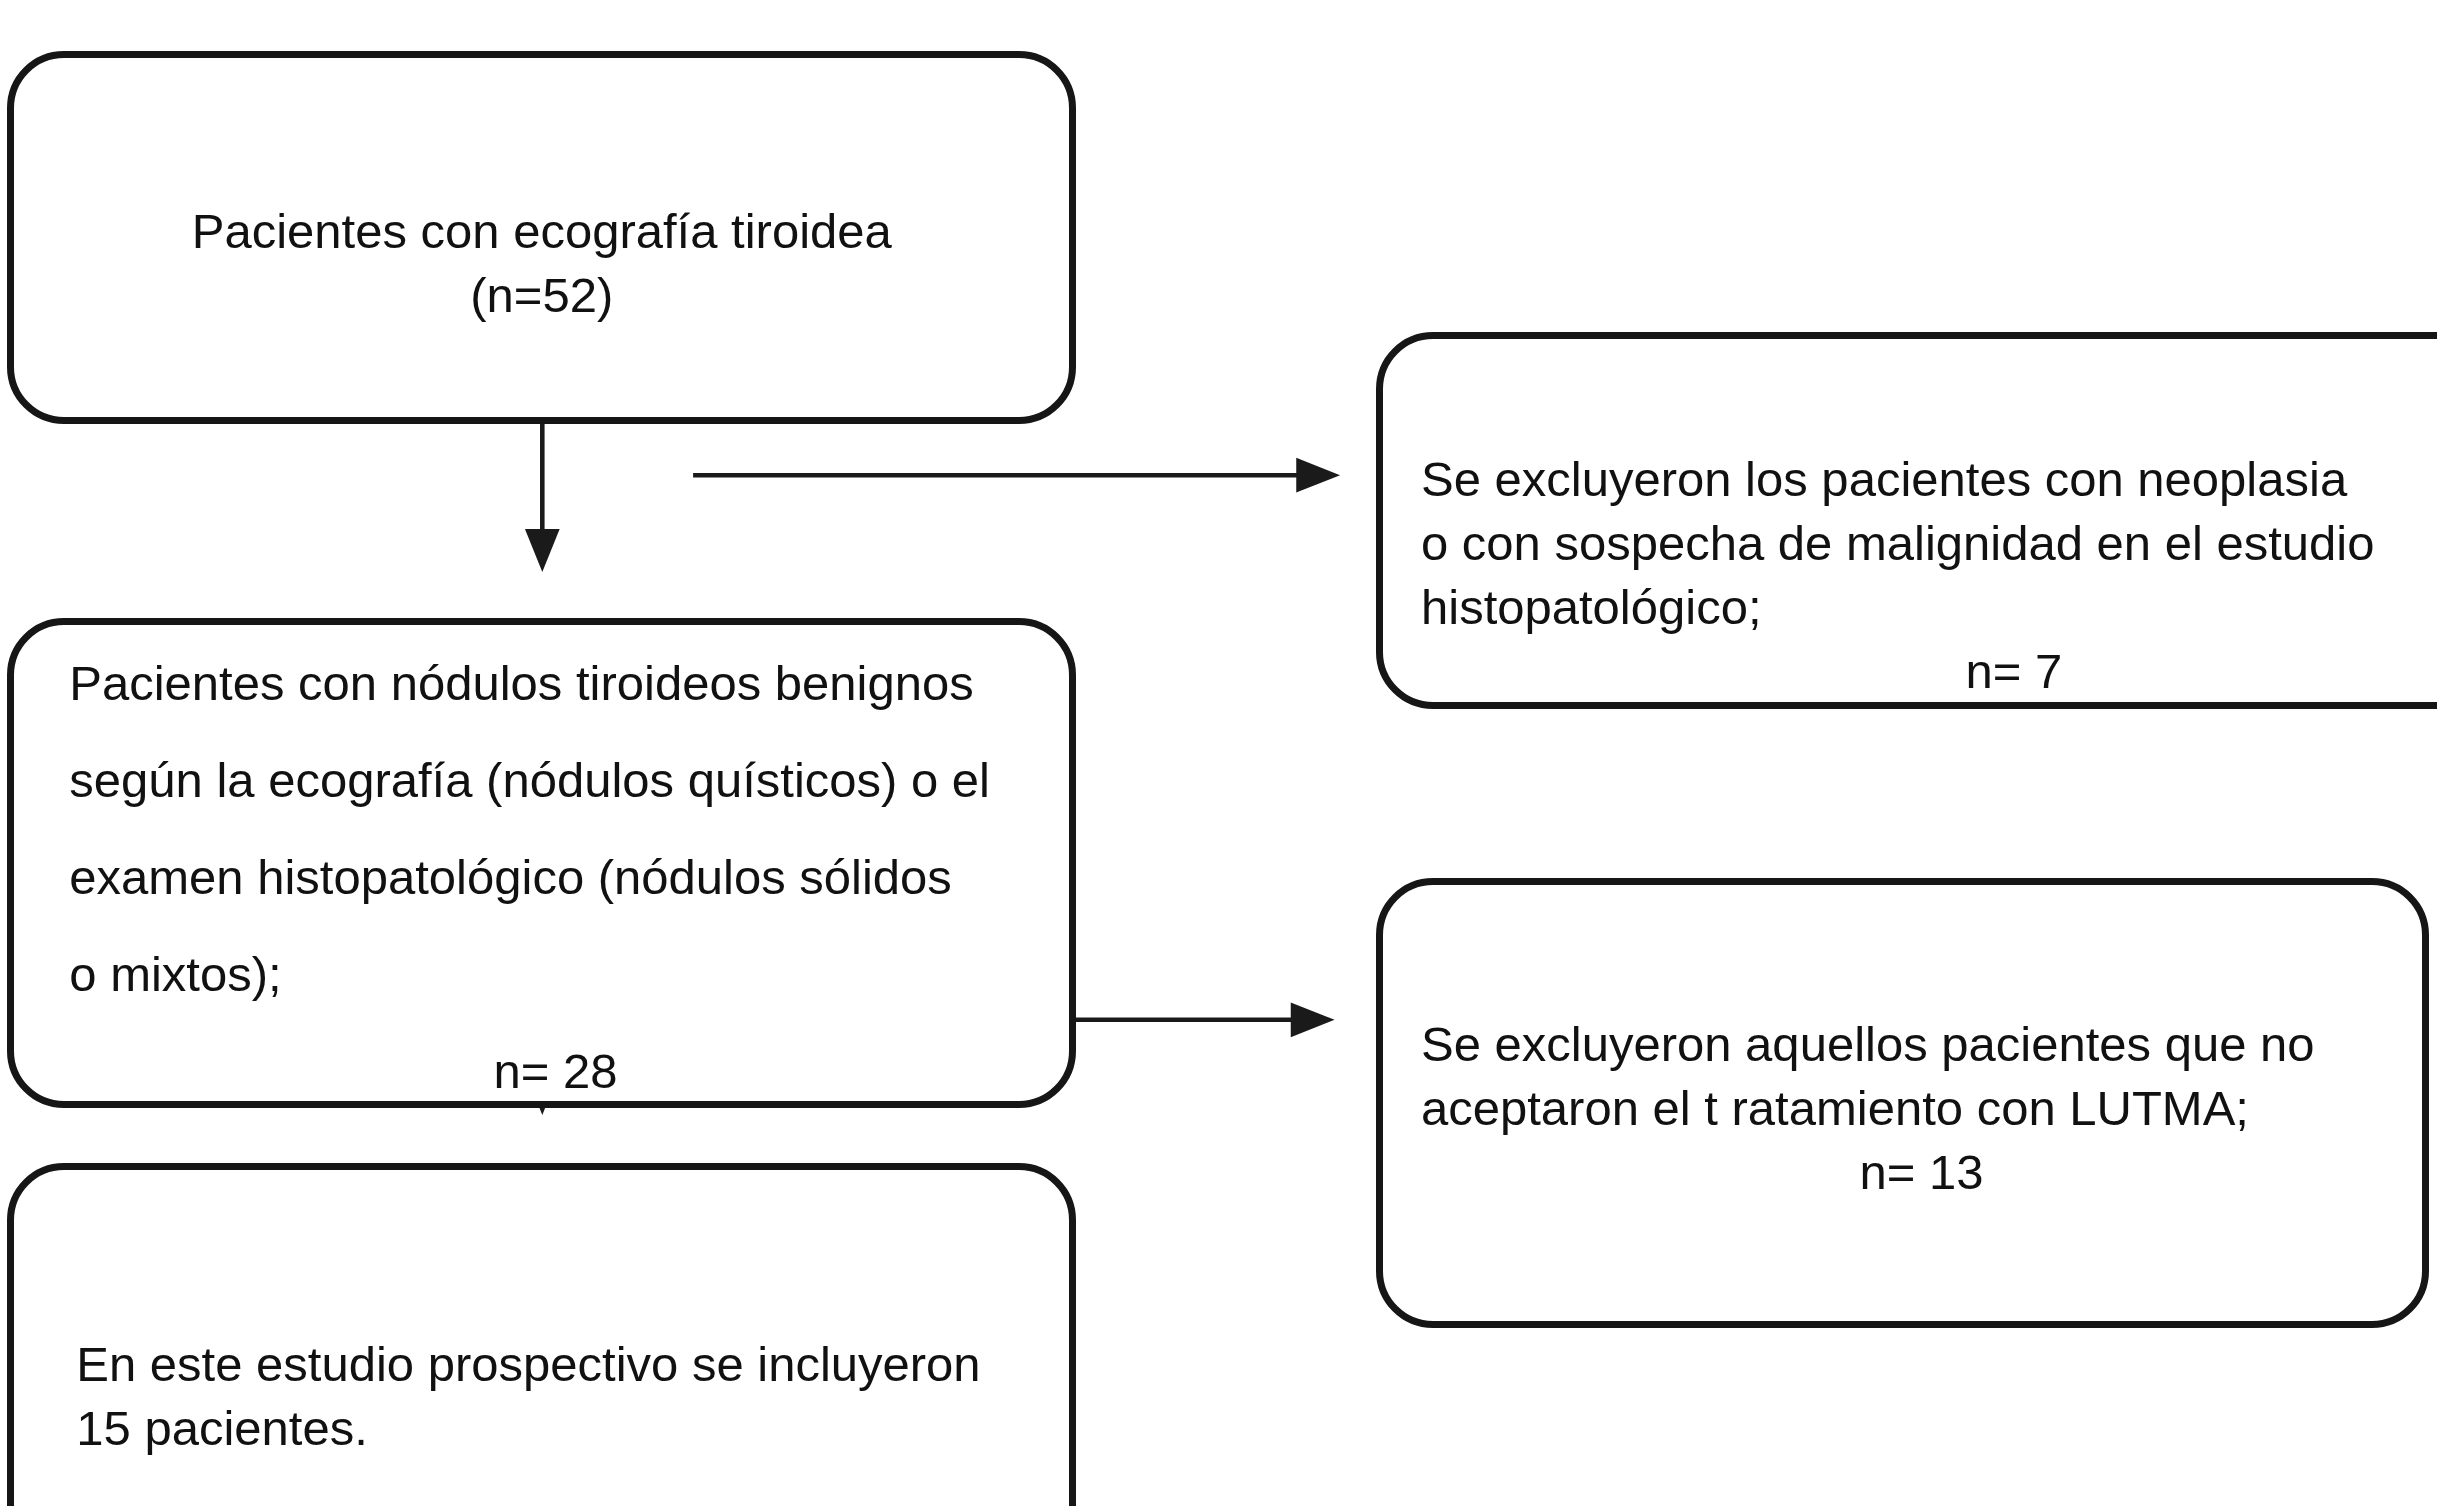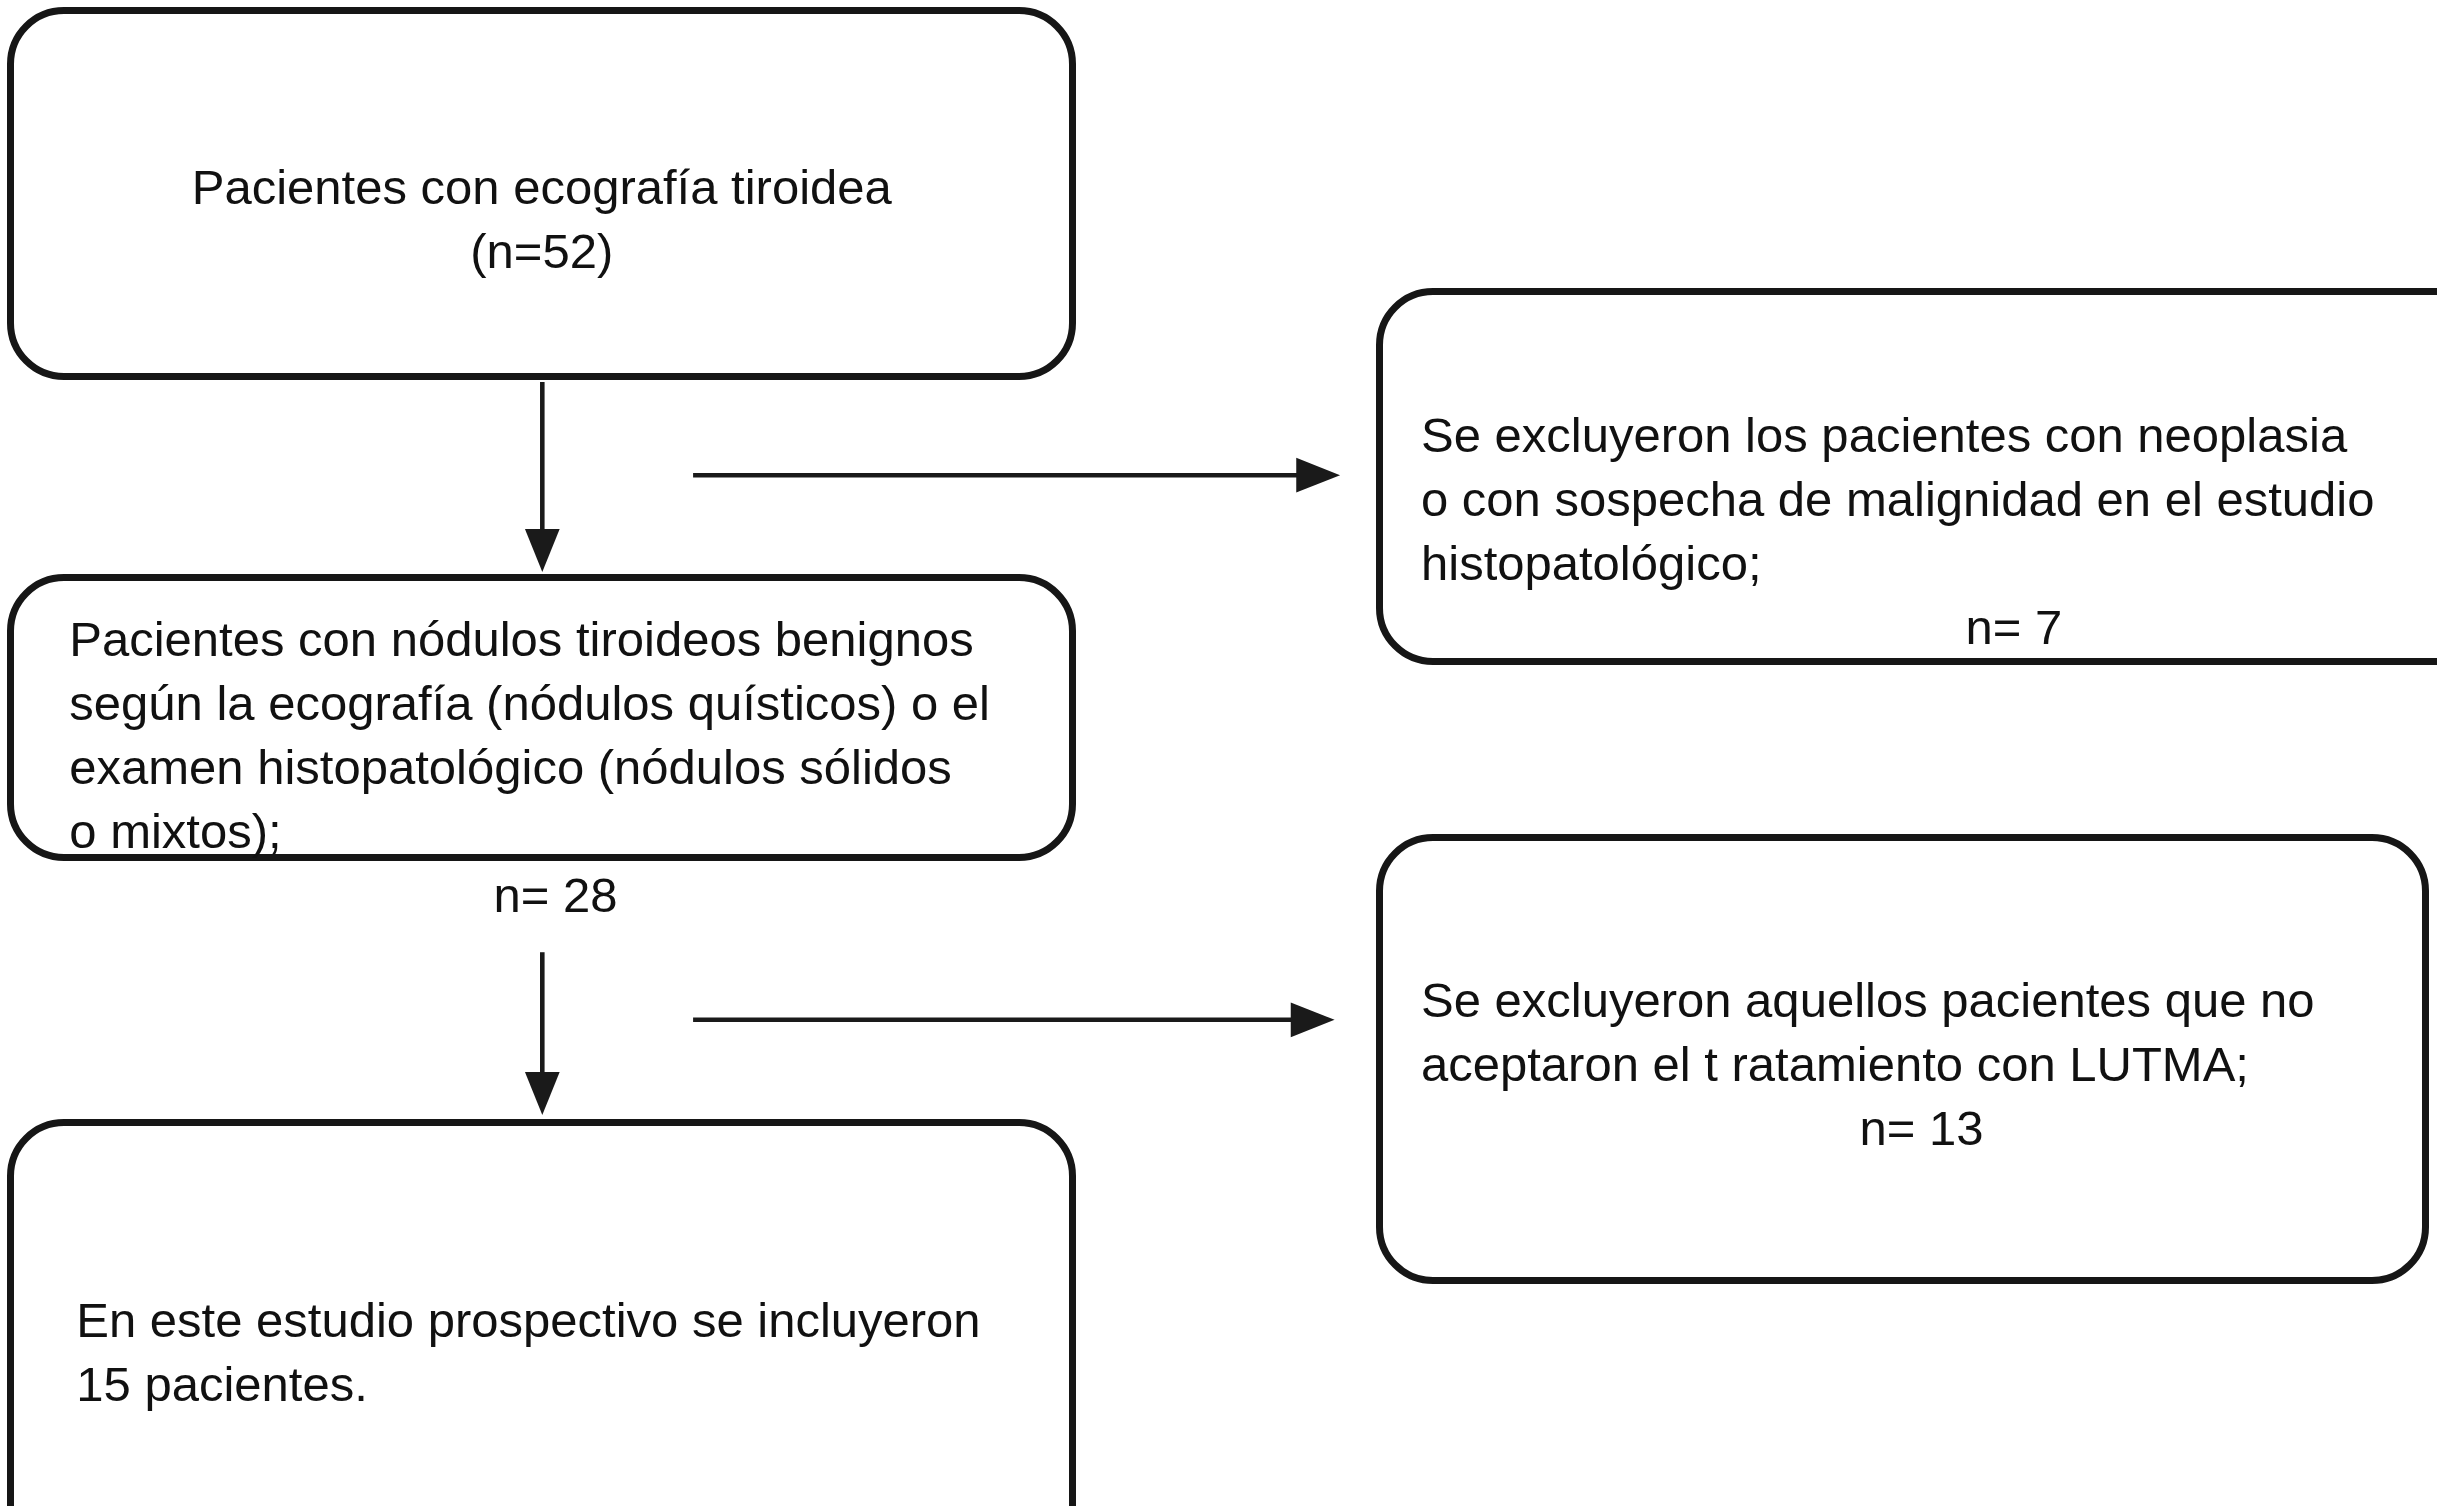--- a/index.html
+++ b/index.html
@@ -20,38 +20,40 @@
     position: absolute;
     box-sizing: border-box;
     background: #ffffff;
     border: 7.3px solid #161616;
     border-radius: 57px;
     font-size: 49px;
     line-height: 64px;
     display: flex;
     flex-direction: column;
     justify-content: center;
+    margin-top: 44px;
   }
   .flow-box .line {
     white-space: nowrap;
   }
   .count-line {
     text-align: center;
     white-space: nowrap;
   }
   #box-screened {
     left: 7.3px; top: 7.3px; width: 1069px; height: 373px;
     align-items: center;
     text-align: center;
     padding-top: 50px;
   }
   #box-benign {
-    left: 7.3px; top: 574px; width: 1069px; height: 287px;
+    left: 7.3px; top: 574px; width: 1069px; height: 490px;
     justify-content: flex-start;
     padding: 25.6px 27.4px 0 55px;
+    gap: 33px;
   }
   #box-included {
     left: 7.3px; top: 1119px; width: 1069px; height: 466px;
     padding-left: 62px;
   }
   #box-excluded-malignancy {
     left: 1376px; top: 288px; width: 1265px; height: 377px;
     justify-content: flex-start;
     padding: 108px 27.4px 0 38px;
   }

